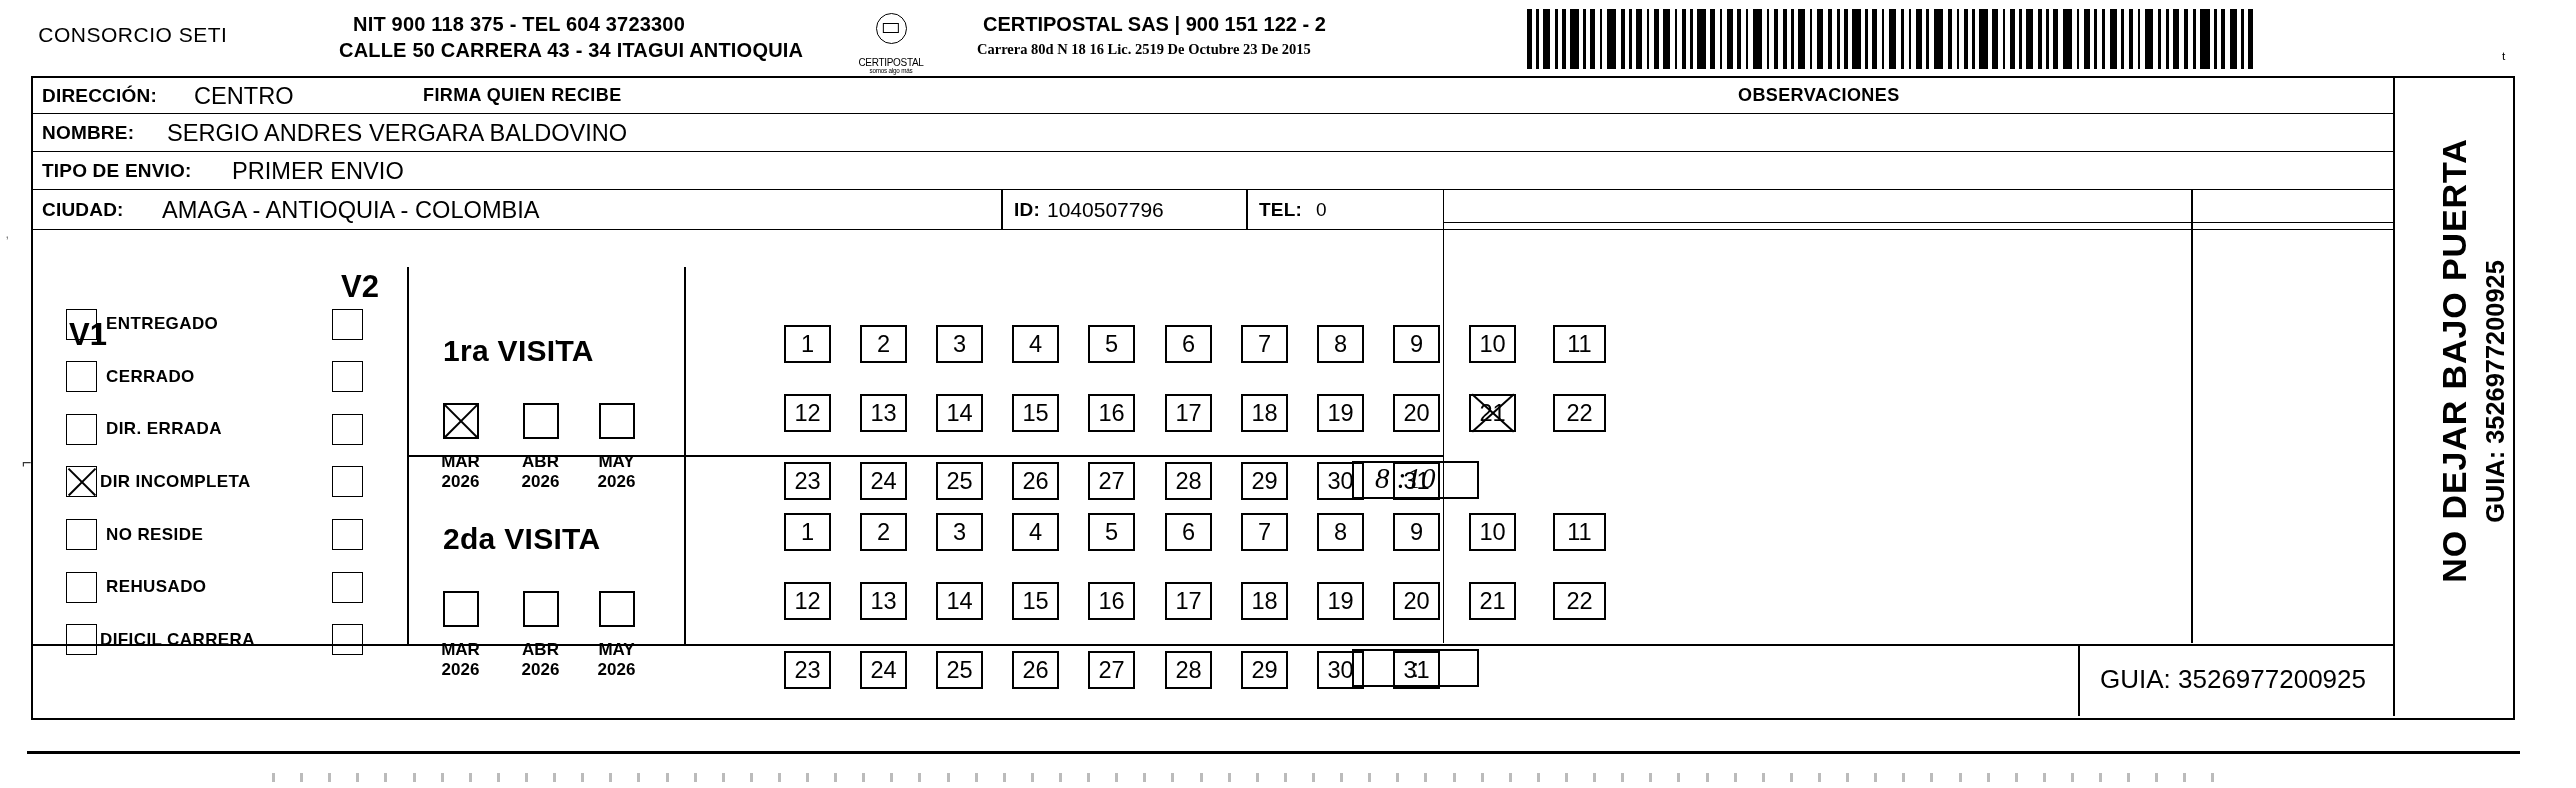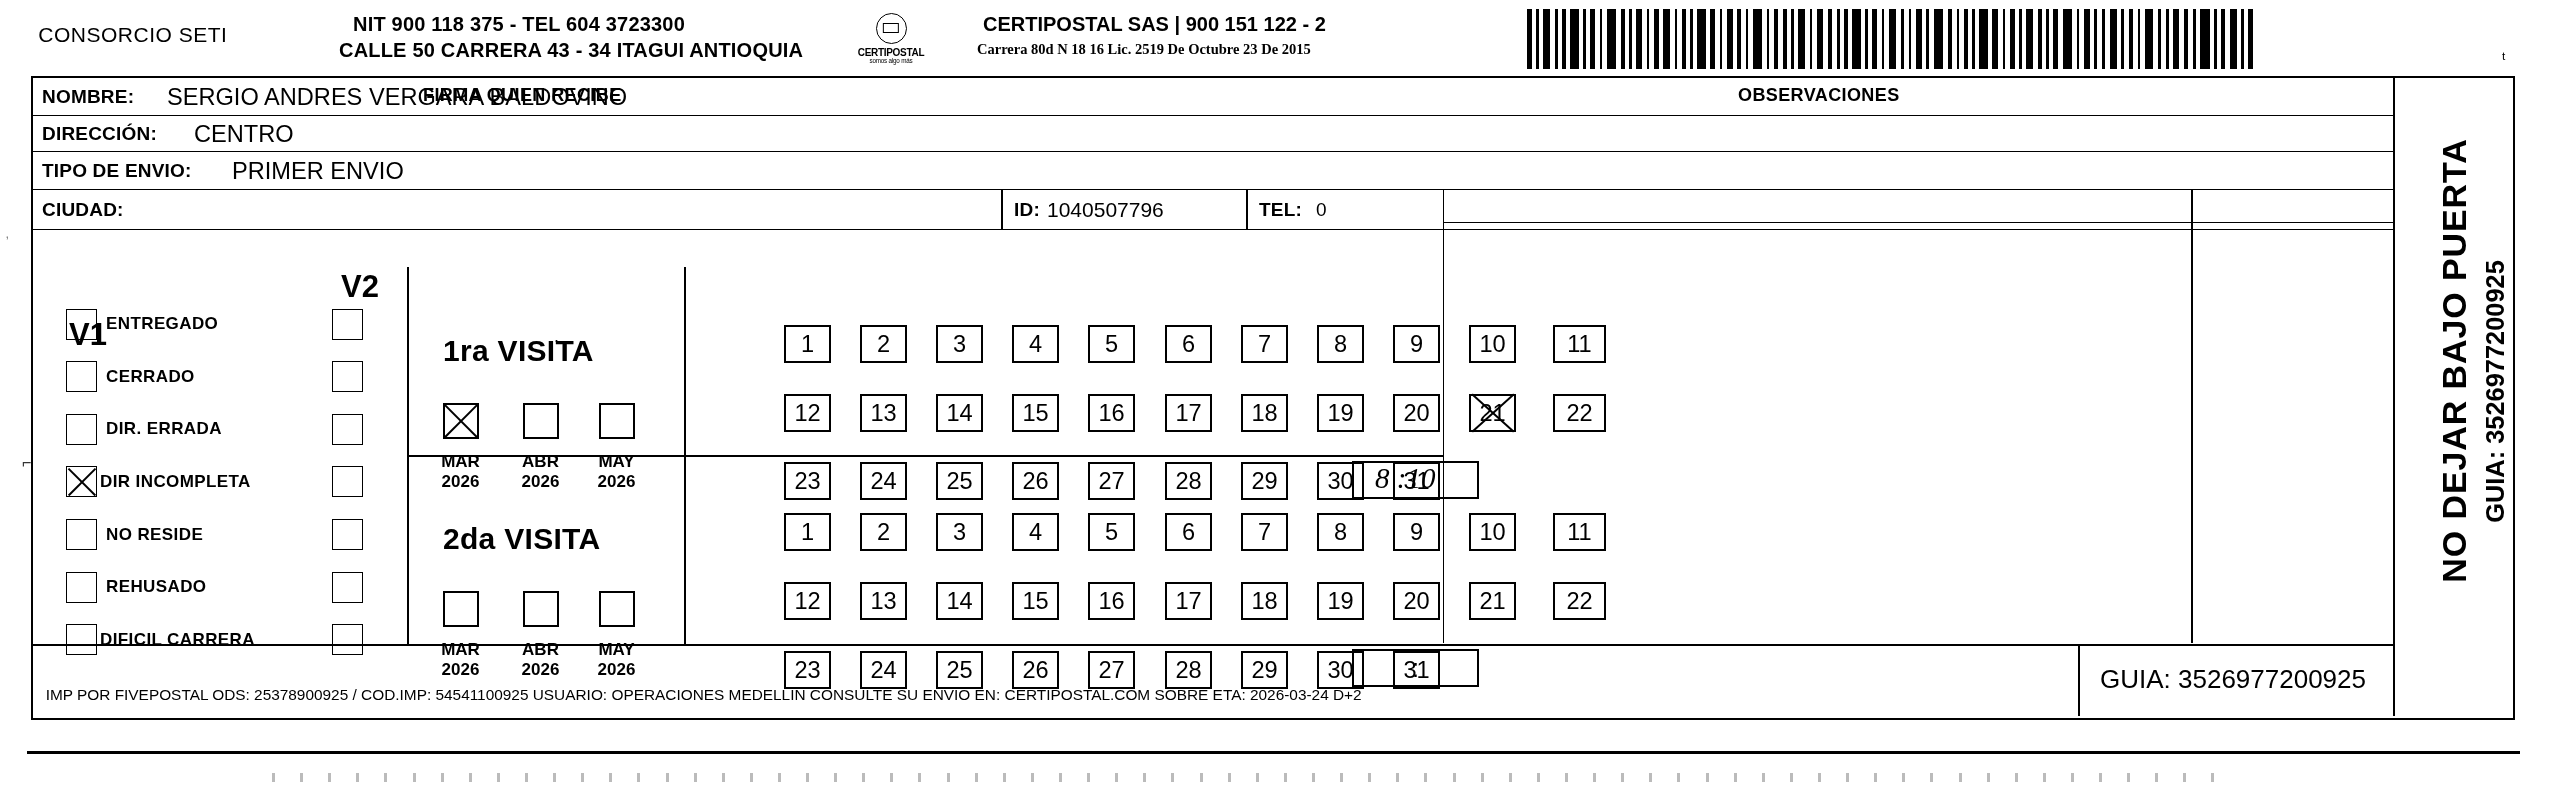--- a/index.html
+++ b/index.html
@@ -75,23 +75,23 @@
     left: 50%;
     top: 50%;
     width: 16.3px;
     height: 10px;
     border: 1.8px solid #000;
     transform: translate(-50%, -50%);
     box-sizing: border-box;
   }
   .logo-text {
     font-size: 10px;
-    font-weight: bold;
+    font-weight: normal;
     letter-spacing: -0.3px;
-    margin-top: 4px;
+    margin-top: 14px;
     line-height: 1;
   }
   .logo-sub {
     font-size: 6.3px;
     letter-spacing: -0.2px;
     line-height: 1;
   }
   .hdr-certipostal {
     position: absolute;
     left: 952px;
@@ -684,39 +684,40 @@
         <div style="width:4.7px"></div>
         <div class="bar" style="width:4.7px"></div>
         <div style="width:4.7px"></div>
       </div>
     <div class="hdr-tail">t</div>
   </div>
 
   <div class="frame">
     <div class="main-col">
 
+      <div class="row" id="row-direccion">
+        <span class="cellpad lbl" style="left:9px;">DIRECCIÓN:</span>
+        <span class="cellpad val" style="left:161px;">CENTRO</span>
+      </div>
+
       <div class="row" id="row-nombre">
         <span class="cellpad lbl" style="left:9px;">NOMBRE:</span>
         <span class="cellpad val" style="left:134px;">SERGIO ANDRES VERGARA BALDOVINO</span>
-      </div>
-
-      <div class="row" id="row-direccion">
-        <span class="cellpad lbl" style="left:9px;">DIRECCIÓN:</span>
-        <span class="cellpad val" style="left:161px;">CENTRO</span>
       </div>
 
       <div class="row" id="row-tipo">
         <span class="cellpad lbl" style="left:9px;">TIPO DE ENVIO:</span>
         <span class="cellpad val" style="left:199px;">PRIMER ENVIO</span>
         <span class="dot-mark">.</span>
       </div>
 
 
       <div class="row" id="row-ciudad">
         <span class="cellpad lbl" style="left:9px;">CIUDAD:</span>
+        <span class="cellpad val" style="left:129px;">AMAGA - ANTIOQUIA - COLOMBIA</span>
         <span class="vline" style="left:968px;"></span>
         <span class="cellpad lbl" style="left:981px;">ID:</span>
         <span class="cellpad val" style="left:1014px;font-size:21px;">1040507796</span>
         <span class="vline" style="left:1213px;"></span>
         <span class="cellpad lbl" style="left:1226px;">TEL:</span>
         <span class="cellpad val" style="left:1283px;font-size:19px;">0</span>
       </div>
 
       <div class="firma-block">
         <div class="firma-head"></div>
@@ -863,21 +864,20 @@
           <div class="day" style="left:1132px;top:573px;width:47px;">28</div>
           <div class="day" style="left:1208px;top:573px;width:47px;">29</div>
           <div class="day" style="left:1284px;top:573px;width:47px;">30</div>
           <div class="day" style="left:1360px;top:573px;width:47px;">31</div>
         </div>
       <div class="timebox" style="left:1319px;top:571px;">
         <span>:</span>
       </div>
 
       <div class="content-row">
-        <div class="content-line2">IMP POR FIVEPOSTAL ODS: 25378900925 / COD.IMP: 54541100925 USUARIO: OPERACIONES MEDELLIN CONSULTE SU ENVIO EN: CERTIPOSTAL.COM SOBRE ETA: 2026-03-24 D+2</div>
         <div class="guia-box">
           <div class="guia-text">GUIA: 3526977200925</div>
         </div>
       </div>
     </div>
 
     <div class="vstrip">
       <div class="vtext-main">NO DEJAR BAJO PUERTA</div>
       <div class="vtext-sub">GUIA: 3526977200925</div>
     </div>

